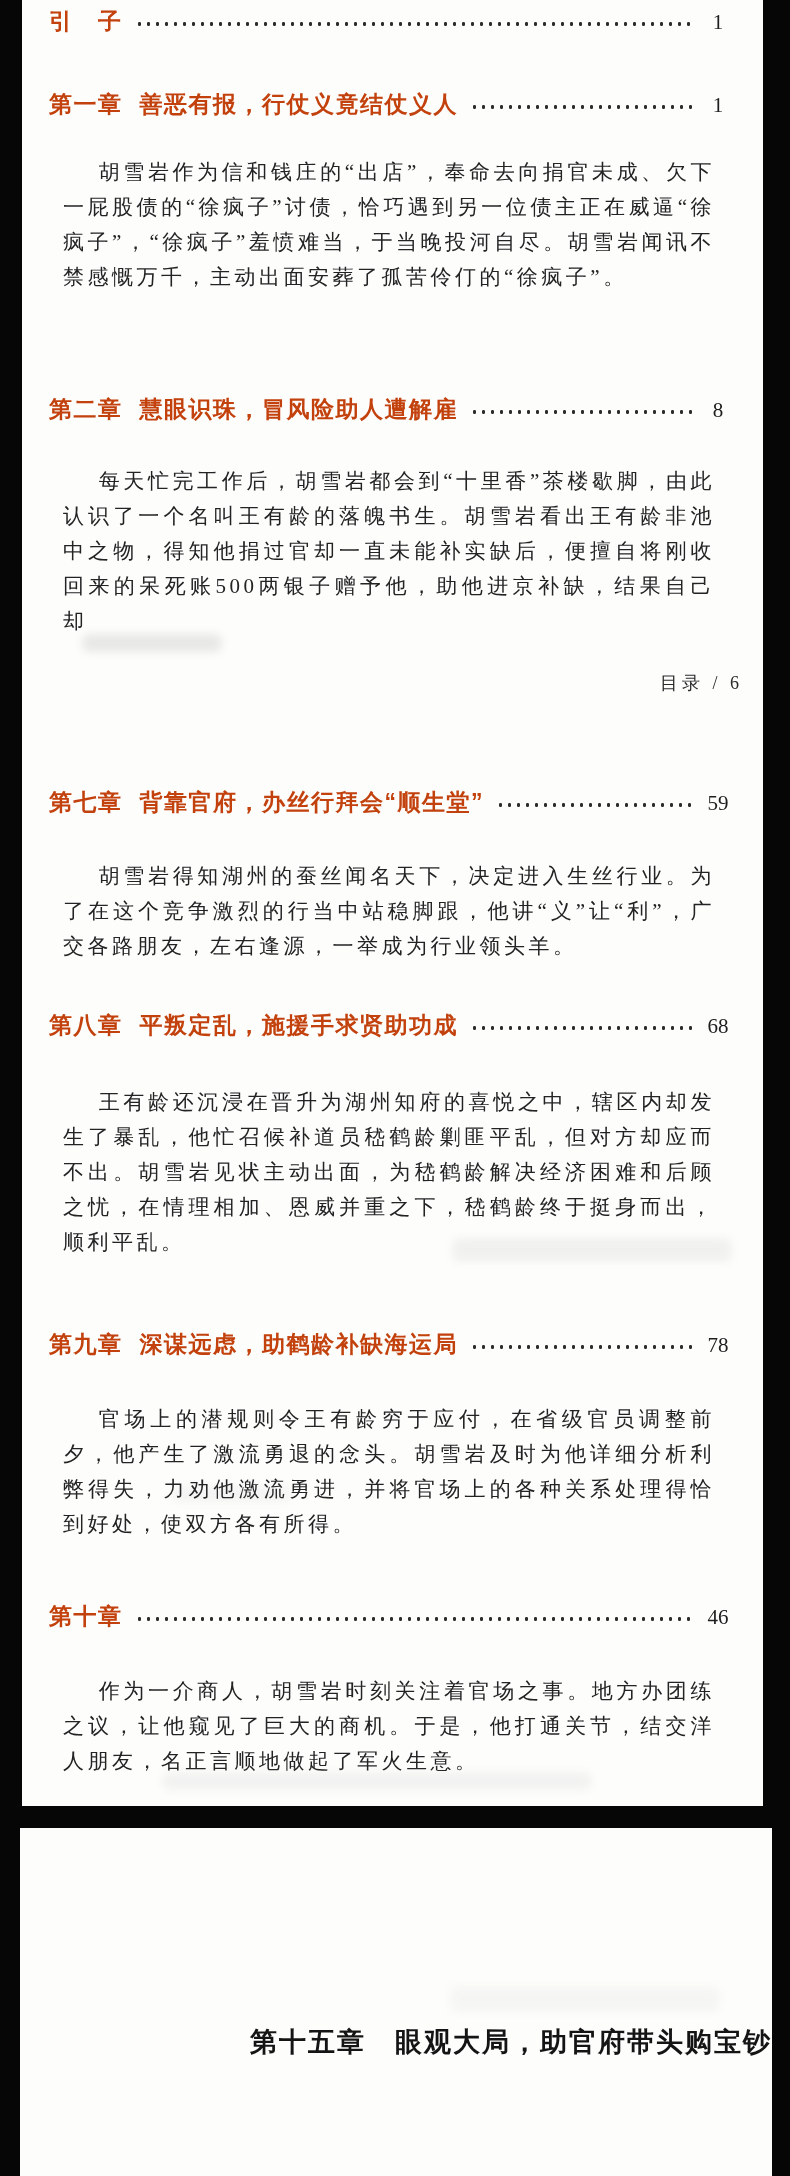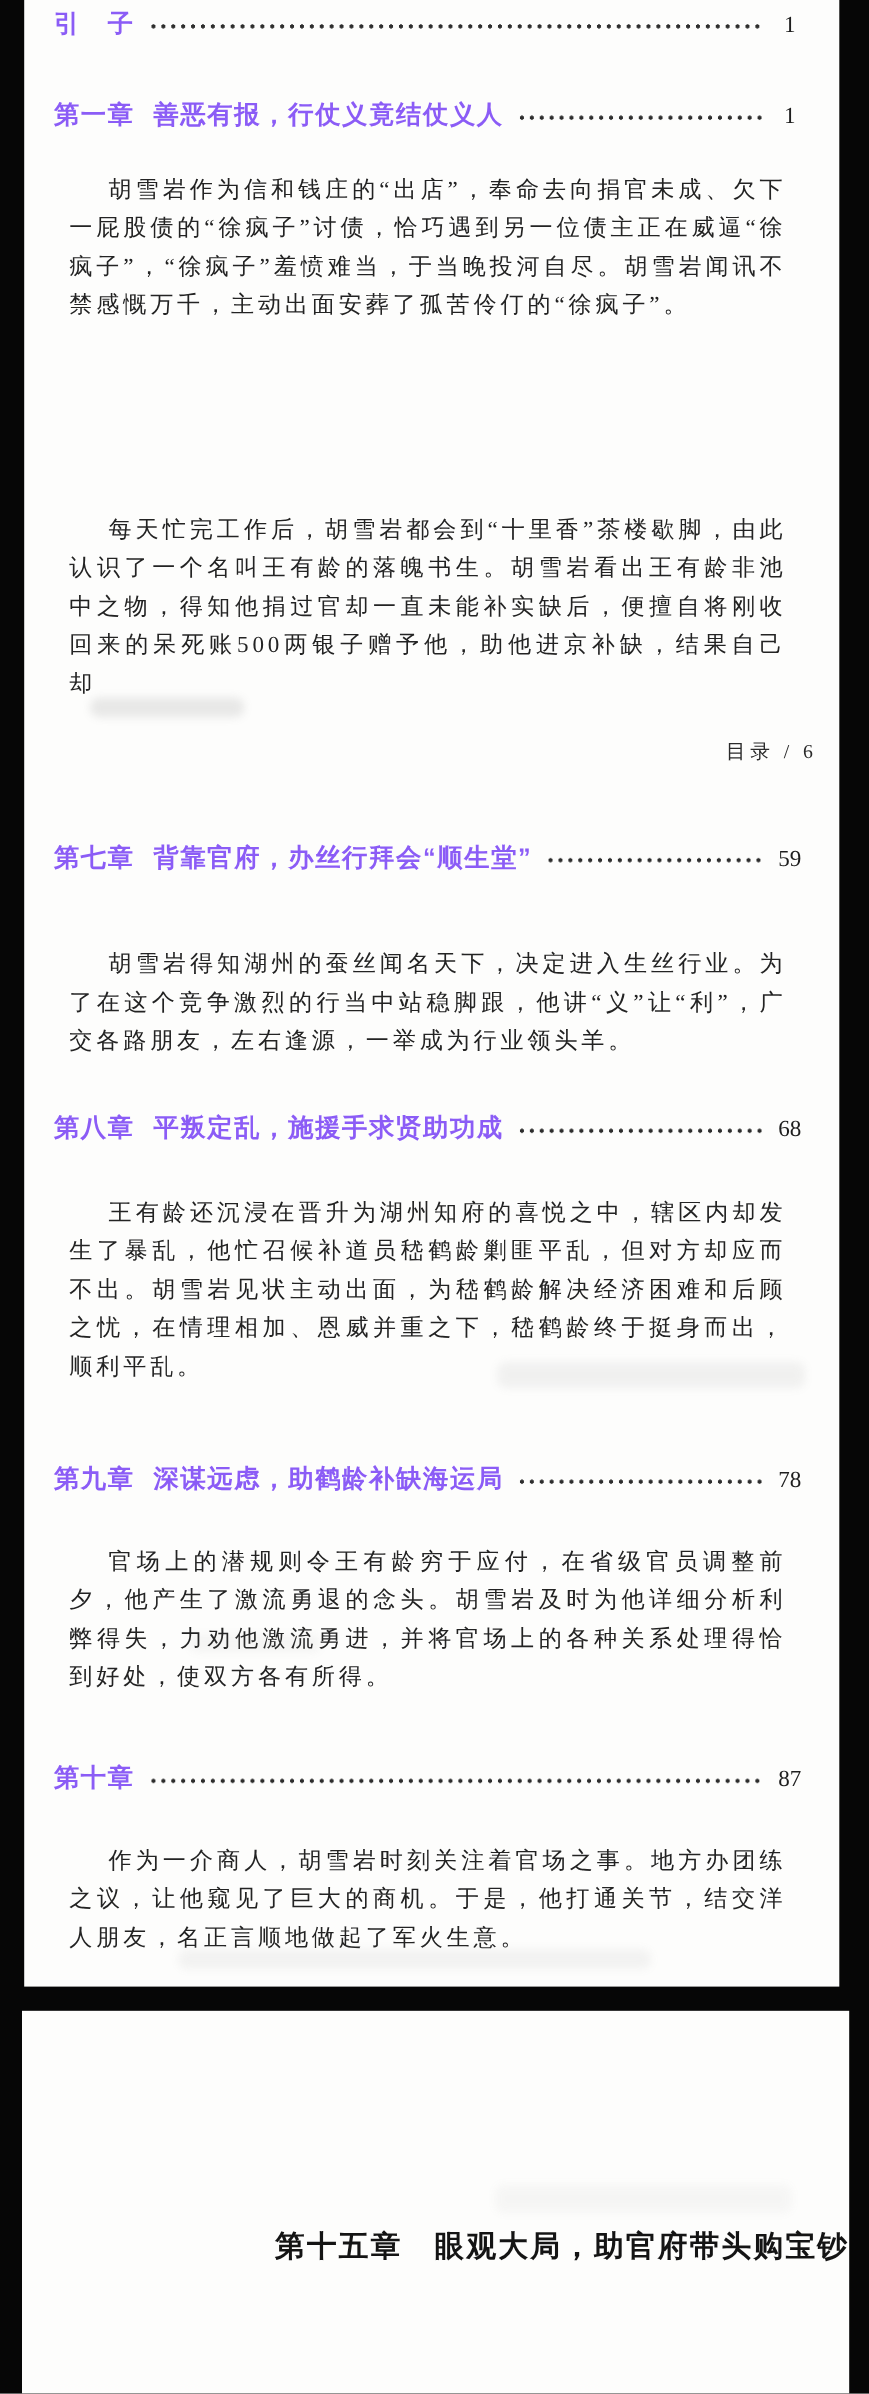--- a/index.html
+++ b/index.html
@@ -20,21 +20,21 @@
 
   
   .toc-entry{
     position:absolute;left:27px;right:28px;height:32px;
     display:flex;align-items:center;
   }
   .entry-label,.entry-title{
     font-family:"Liberation Sans","DejaVu Sans",sans-serif;
     font-weight:bold;
     font-size:23px;
-    color:#8b5cf6;
+    color:#c2410c;
     letter-spacing:1.5px;
     white-space:nowrap;
   }
   .entry-title{margin-left:17px;}
   .dots-leader{
     flex:1;
     height:6px;
     margin:6px 8px 0 12px;
     background-image:radial-gradient(circle,#2d2d2d 1.7px,transparent 2px);
     background-size:9px 6px;
@@ -113,25 +113,31 @@
   </div>
 
   <div class="toc-entry" style="top:88px">
     <span class="entry-label">第一章</span>
     <span class="entry-title">善恶有报，行仗义竟结仗义人</span>
     <span class="dots-leader"></span>
     <span class="entry-page">1</span>
   </div>
   <p class="summary" style="top:134px">胡雪岩作为信和钱庄的“出店”，奉命去向捐官未成、欠下一屁股债的“徐疯子”讨债，恰巧遇到另一位债主正在威逼“徐疯子”，“徐疯子”羞愤难当，于当晚投河自尽。胡雪岩闻讯不禁感慨万千，主动出面安葬了孤苦伶仃的“徐疯子”。</p>
 
+  <div class="toc-entry" style="top:393px">
+    <span class="entry-label">第二章</span>
+    <span class="entry-title">慧眼识珠，冒风险助人遭解雇</span>
+    <span class="dots-leader"></span>
+    <span class="entry-page">8</span>
+  </div>
   <p class="summary" style="top:443px">每天忙完工作后，胡雪岩都会到“十里香”茶楼歇脚，由此认识了一个名叫王有龄的落魄书生。胡雪岩看出王有龄非池中之物，得知他捐过官却一直未能补实缺后，便擅自将刚收回来的呆死账500两银子赠予他，助他进京补缺，结果自己却</p>
 
   <div class="running-header">目录 / 6</div>
 
-  <div class="toc-entry" style="top:763px">
+  <div class="toc-entry" style="top:786px">
     <span class="entry-label">第七章</span>
     <span class="entry-title">背靠官府，办丝行拜会“顺生堂”</span>
     <span class="dots-leader"></span>
     <span class="entry-page">59</span>
   </div>
   <p class="summary" style="top:838px">胡雪岩得知湖州的蚕丝闻名天下，决定进入生丝行业。为了在这个竞争激烈的行当中站稳脚跟，他讲“义”让“利”，广交各路朋友，左右逢源，一举成为行业领头羊。</p>
 
   <div class="toc-entry" style="top:1009px">
     <span class="entry-label">第八章</span>
     <span class="entry-title">平叛定乱，施援手求贤助功成</span>
@@ -144,21 +150,21 @@
     <span class="entry-label">第九章</span>
     <span class="entry-title">深谋远虑，助鹤龄补缺海运局</span>
     <span class="dots-leader"></span>
     <span class="entry-page">78</span>
   </div>
   <p class="summary" style="top:1381px">官场上的潜规则令王有龄穷于应付，在省级官员调整前夕，他产生了激流勇退的念头。胡雪岩及时为他详细分析利弊得失，力劝他激流勇进，并将官场上的各种关系处理得恰到好处，使双方各有所得。</p>
 
   <div class="toc-entry" style="top:1600px">
     <span class="entry-label">第十章</span>
     <span class="dots-leader"></span>
-    <span class="entry-page">87</span>
+    <span class="entry-page">46</span>
   </div>
   <p class="summary" style="top:1653px">作为一介商人，胡雪岩时刻关注着官场之事。地方办团练之议，让他窥见了巨大的商机。于是，他打通关节，结交洋人朋友，名正言顺地做起了军火生意。</p>
 
   <div class="artifact a-seam"></div>
   <div class="artifact a-bleed1"></div>
   <div class="artifact a-bleed2"></div>
   <div class="artifact a-bleed3"></div>
 </div>
 
 <div class="page" id="chapter-page">

